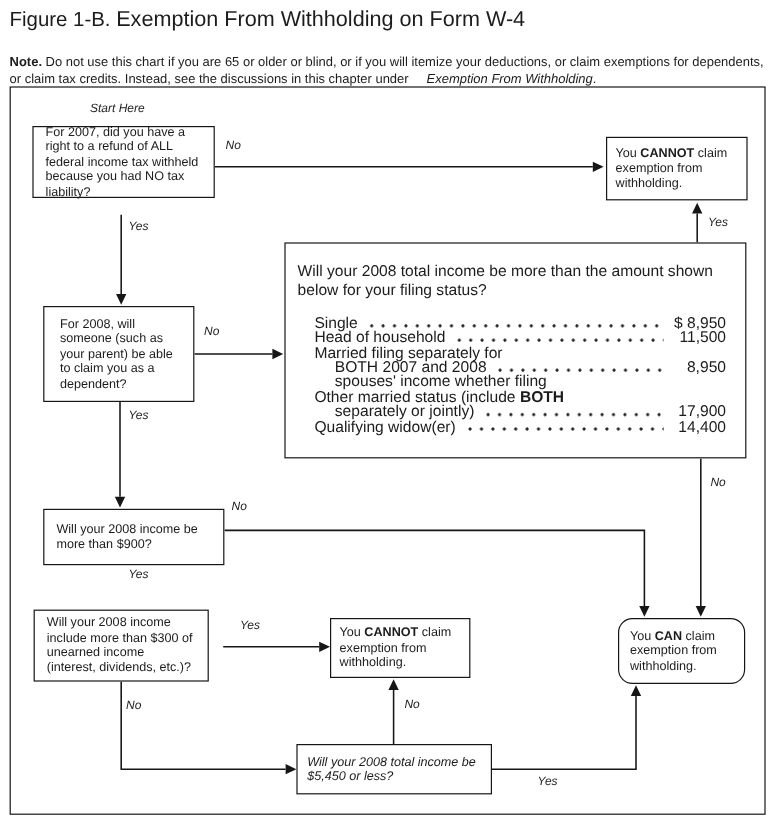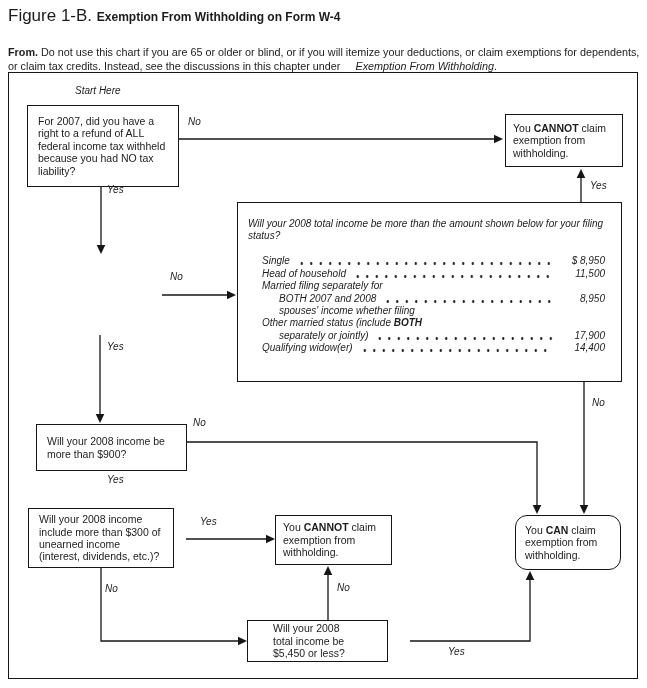--- a/index.html
+++ b/index.html
@@ -2,61 +2,61 @@
 <html><head>
 <meta charset="utf-8">
 <style>
   html,body { margin:0; padding:0; background:#ffffff; }
   .page {
     position:relative; width:647px; height:688px; overflow:hidden;
     background:#ffffff; color:#1c1c1c;
     font-family:"Liberation Sans", sans-serif;
   }
   .fig-title { position:absolute; left:8px; top:6px; font-size:17px; white-space:nowrap; }
-  .fig-title .t-main { font-weight:bold; font-size:12px; }
+  .fig-title .t-main { font-weight:normal; font-size:18px; }
   .note { position:absolute; left:8px; top:34px; width:634px; font-size:10.8px; line-height:1.32; }
   .note .n-label { font-weight:bold; }
   .note .n-italic { font-style:italic;padding-left:12px; }
 
   .flow-border { position:absolute; left:8px; top:72px; width:628px; height:605px; border:1.5px solid #161616; }
 
   svg.wires { position:absolute; left:0; top:0; width:647px; height:688px; }
   svg.wires path { stroke:#161616; stroke-width:1.3; fill:none; }
   svg.wires polygon { fill:#161616; stroke:none; }
 
   .node {
     position:absolute; box-sizing:border-box; border:1.4px solid #161616; background:#fff;
     font-size:10.5px; line-height:1.18; display:flex; align-items:center; padding:7px 10px;
   }
   .node b { font-weight:bold; }
 
   .lbl { position:absolute; font-style:italic; font-size:10px; white-space:nowrap; }
 
-  .bignode { position:absolute; box-sizing:border-box; border:1.4px solid #161616; background:#fff; font-size:10px;font-style:italic; }
+  .bignode { position:absolute; box-sizing:border-box; border:1.4px solid #161616; background:#fff; font-size:13px; }
   .bigq { margin:15px 12px 0 10px; line-height:1.22; }
   .btable { margin:13px 16px 0 24px; }
   .row { display:flex; line-height:12.4px; }
   .row .rlabel { white-space:nowrap; }
   .row .ind { padding-left:17px; }
   .leader {
     flex:1 1 auto; align-self:stretch; margin:0 6px 0 5px;
     background:radial-gradient(circle, #222 1.05px, rgba(0,0,0,0) 1.5px) repeat-x;
     background-size:9.5px 3px; background-position:2px calc(100% - 2.5px);
   }
   .rvalue { white-space:nowrap; text-align:right; min-width:46px; }
 </style>
 </head>
 <body>
 
 <div class="page">
 
   <div class="fig-title"><span class="t-label">Figure 1-B.</span>
     <span class="t-main">Exemption From Withholding on Form W-4</span></div>
 
-  <p class="note"><span class="n-label">From.</span><span> Do not use this chart if you are 65 or older or blind, or if you will itemize your deductions, or claim exemptions for dependents, or claim tax credits. Instead, see the discussions in this chapter under </span><span class="n-italic">Exemption From Withholding</span><span>.</span></p>
+  <p class="note"><span class="n-label">Note.</span><span> Do not use this chart if you are 65 or older or blind, or if you will itemize your deductions, or claim exemptions for dependents, or claim tax credits. Instead, see the discussions in this chapter under </span><span class="n-italic">Exemption From Withholding</span><span>.</span></p>
 
   <div class="flow-border"></div>
 
   <svg class="wires" viewBox="0 0 647 688">
     <g>
       <path d="M179 139 H494"></path>
         <polygon points="503,139 494,134.7 494,143.3"></polygon>
     </g>
     <g>
       <path d="M101 179 V245"></path>
@@ -95,28 +95,31 @@
         <polygon points="328,566 323.7,575 332.3,575"></polygon>
     </g>
     <g>
       <path d="M410 641 H530 V580"></path>
         <polygon points="530,571 525.7,580 534.3,580"></polygon>
     </g>
   </svg>
 
   <span class="lbl" style="left:75px; top:85px;">Start Here</span>
 
-  <div class="node" style="left:27px; top:105px; width:152px; height:82px;">
+  <div class="node" style="left:27px; top:105px; width:152px; height:60px;">
     <span>For 2007, did you have a right to a refund of ALL federal income tax withheld because you had NO tax liability?</span>
   </div>
 
   <div class="node" style="left:505px; top:114px; width:118px; height:53px; padding:6px 7px;">
     <span><span>You </span><b>CANNOT</b><span> claim exemption from withholding.</span></span>
   </div>
 
+  <div class="node" style="left:36px; top:255px; width:126px; height:80px; padding:7px 13px;">
+    <span>For 2008, will someone (such as your parent) be able to claim you as a dependent?</span>
+  </div>
 
   <div class="bignode" style="left:237px; top:202px; width:385px; height:180px;">
     <div class="bigq">Will your 2008 total income be more than the amount shown below for your filing status?</div>
     <div class="btable">
       <div class="row">
         <span class="rlabel">Single</span>
         <span class="leader"></span>
         <span class="rvalue">$ 8,950</span>
       </div>
       <div class="row">
@@ -160,21 +163,21 @@
   </div>
 
   <div class="node" style="left:275px; top:515px; width:117px; height:50px; padding:6px 7px;">
     <span><span>You </span><b>CANNOT</b><span> claim exemption from withholding.</span></span>
   </div>
 
   <div class="node" style="left:515px; top:515px; width:106px; height:55px; padding:6px 9px;border-radius:12px;">
     <span><span>You </span><b>CAN</b><span> claim exemption from withholding.</span></span>
   </div>
 
-  <div class="node" style="left:247px; top:620px; width:141px; height:42px; padding:5px 25px;">
+  <div class="node" style="left:247px; top:620px; width:163px; height:42px; padding:5px 8px;font-style:italic;">
     <span>Will your 2008 total income be $5,450 or less?</span>
   </div>
 
   <span class="lbl" style="left:188px; top:116px;">No</span>
   <span class="lbl" style="left:107px; top:184px;">Yes</span>
   <span class="lbl" style="left:170px; top:271px;">No</span>
   <span class="lbl" style="left:107px; top:341px;">Yes</span>
   <span class="lbl" style="left:590px; top:180px;">Yes</span>
   <span class="lbl" style="left:592px; top:397px;">No</span>
   <span class="lbl" style="left:193px; top:417px;">No</span>

